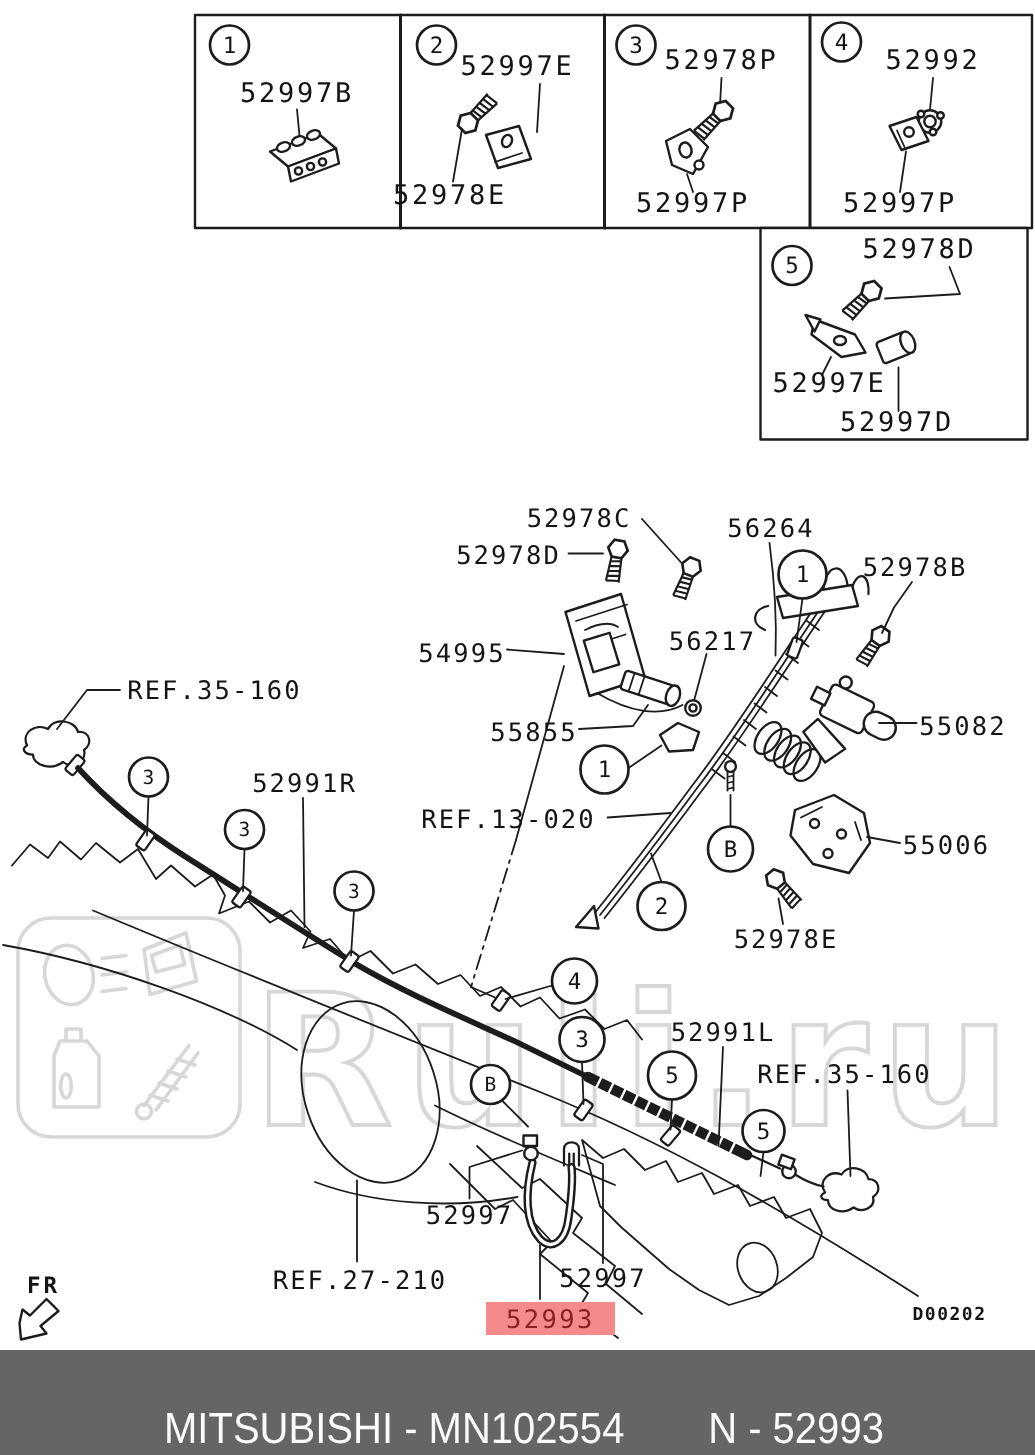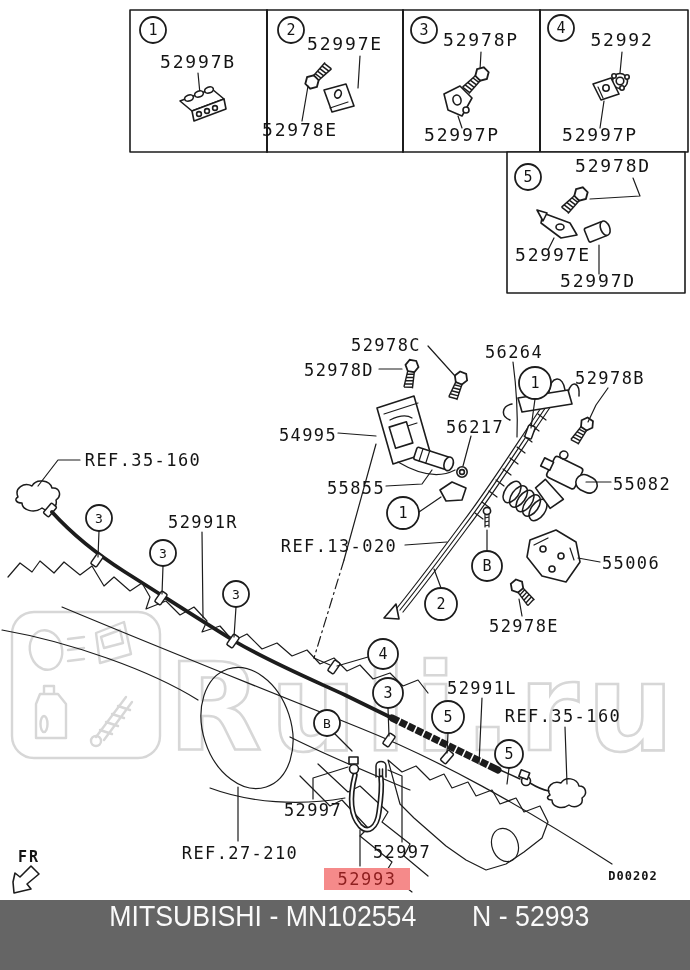--- a/index.html
+++ b/index.html
@@ -17,21 +17,21 @@
   .ln2{stroke:#1c1c1c;fill:none;stroke-width:2;stroke-linecap:round;stroke-linejoin:round;}
   .fw{fill:#fff;stroke:#1c1c1c;stroke-width:1.6;stroke-linejoin:round;}
   .thick{stroke:#1c1c1c;fill:none;stroke-width:3.8;stroke-linecap:round;}
   .coil{stroke:#1c1c1c;fill:none;stroke-width:7;stroke-linecap:round;}
   .wtick{stroke:#fff;stroke-width:1.6;fill:none;}
   .wm{stroke:#d7d7d7;fill:none;stroke-width:2.4;stroke-linejoin:round;stroke-linecap:round;}
   .wmtext{font-family:"DejaVu Sans",sans-serif;font-weight:bold;font-size:122px;letter-spacing:8px;
           fill:none;stroke:#d7d7d7;stroke-width:2.6;}
   .circ{fill:#fff;stroke:#1c1c1c;stroke-width:1.8;}
   .footer{position:absolute;left:0;top:900px;width:690px;height:70px;background:#656565;
-          display:flex;align-items:flex-start;justify-content:center;gap:38px;}
+          display:flex;align-items:flex-end;justify-content:center;gap:38px;}
   .footer span{color:#fafafa;font-family:"Liberation Sans",sans-serif;font-size:29px;
                display:inline-block;transform:scaleX(0.92);white-space:nowrap;}
   .hl-text{font-family:"DejaVu Sans Mono",monospace;font-size:17px;letter-spacing:1.6px;}
 </style>
 </head>
 <body>
 
 <div class="page">
 <svg width="690" height="900" viewBox="0 0 690 900">
   <defs>

